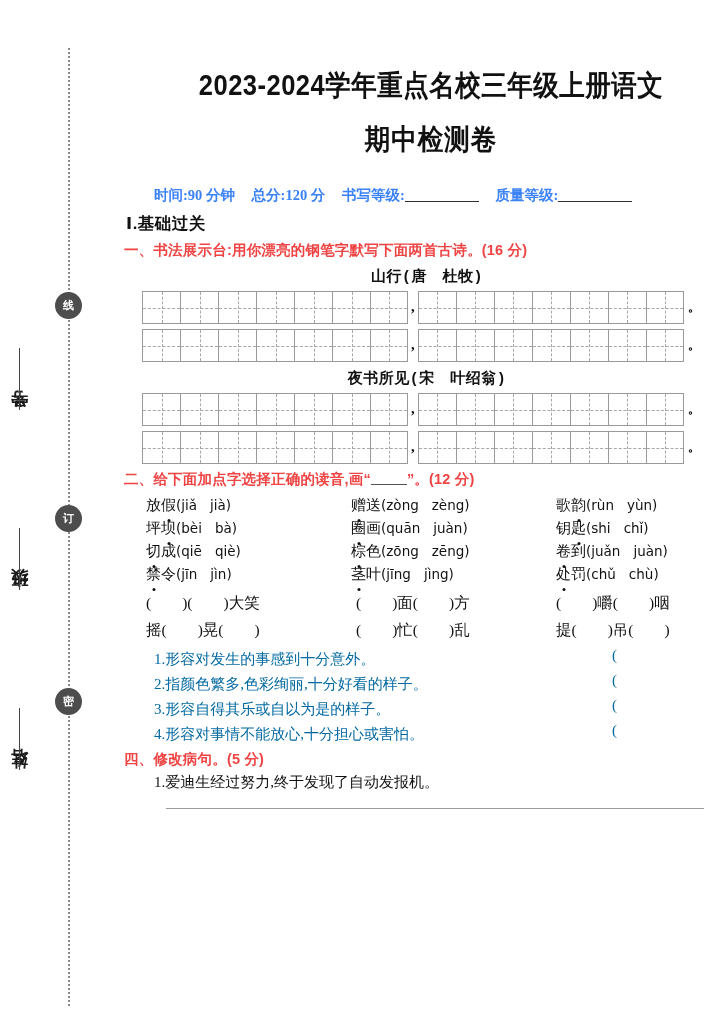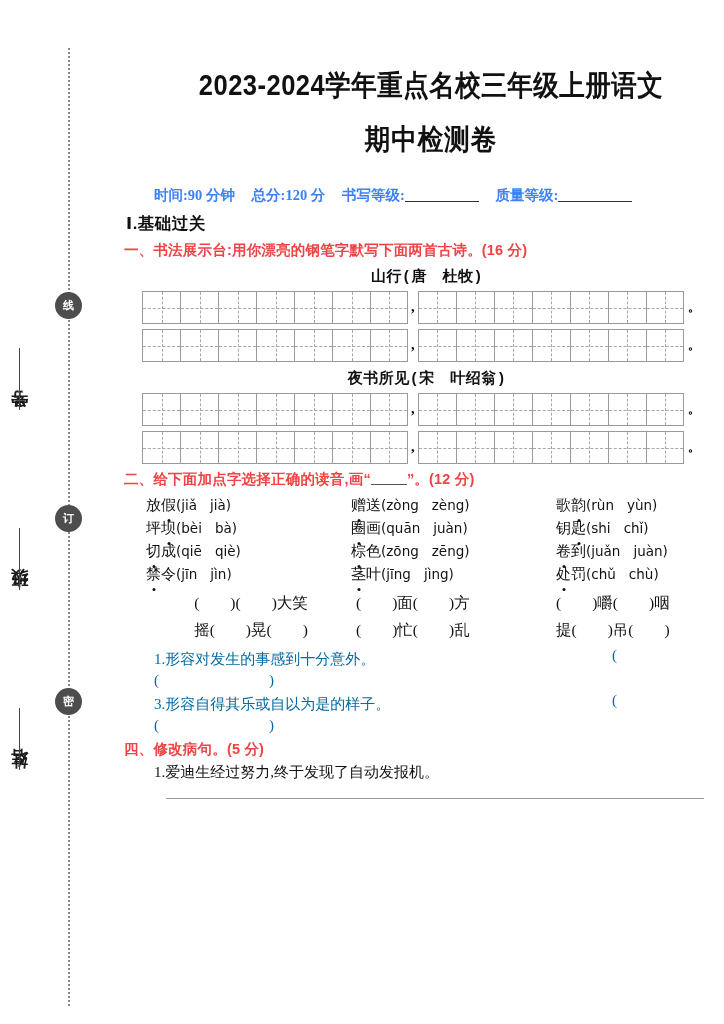--- a/index.html
+++ b/index.html
@@ -151,21 +151,21 @@
   }
   .py{font-family:"DejaVu Sans",sans-serif;font-size:13.5px;}
   .py .sp{display:inline-block;width:13px;}
 
   
   .idtable{margin:4px 0 0 22px;width:596px;border-collapse:collapse;}
   .idtable td{
     font-family:"Liberation Serif","DejaVu Serif",serif;
     font-size:15.5px;color:#111;padding:3px 0;white-space:nowrap;
   }
-  .idtable td.i1{width:210px;text-align:center;}
+  .idtable td.i1{width:210px;}
   .idtable td.i2{width:200px;}
   .idtable td.i3{width:186px;}
 
   
   .defrow{
     margin:3px 0 0 30px;width:578px;
     font-family:"Liberation Serif","DejaVu Serif",serif;
     font-size:15px;color:#0369a1;
     display:flex;justify-content:space-between;align-items:baseline;
     white-space:nowrap;
@@ -366,33 +366,35 @@
     </table>
     <div id="def-list">
         <div class="defrow">
           <span class="dtext">1.形容对发生的事感到十分意外。</span>
           <span class="dparen">
             <span class="op">(</span>
             <span class="cp">)</span>
           </span>
         </div>
         <div class="defrow">
+          <span class="dtext">2.指颜色繁多,色彩绚丽,十分好看的样子。</span>
           <span class="dparen">
             <span class="op">(</span>
             <span class="cp">)</span>
           </span>
         </div>
         <div class="defrow">
           <span class="dtext">3.形容自得其乐或自以为是的样子。</span>
           <span class="dparen">
             <span class="op">(</span>
             <span class="cp">)</span>
           </span>
         </div>
         <div class="defrow">
+          <span class="dtext">4.形容对事情不能放心,十分担心或害怕。</span>
           <span class="dparen">
             <span class="op">(</span>
             <span class="cp">)</span>
           </span>
         </div>
       </div>
 
     <div class="q-head">四、修改病句。(5 分)</div>
     <div id="s4-list">
         <div class="q-sent">1.爱迪生经过努力,终于发现了自动发报机。</div>

